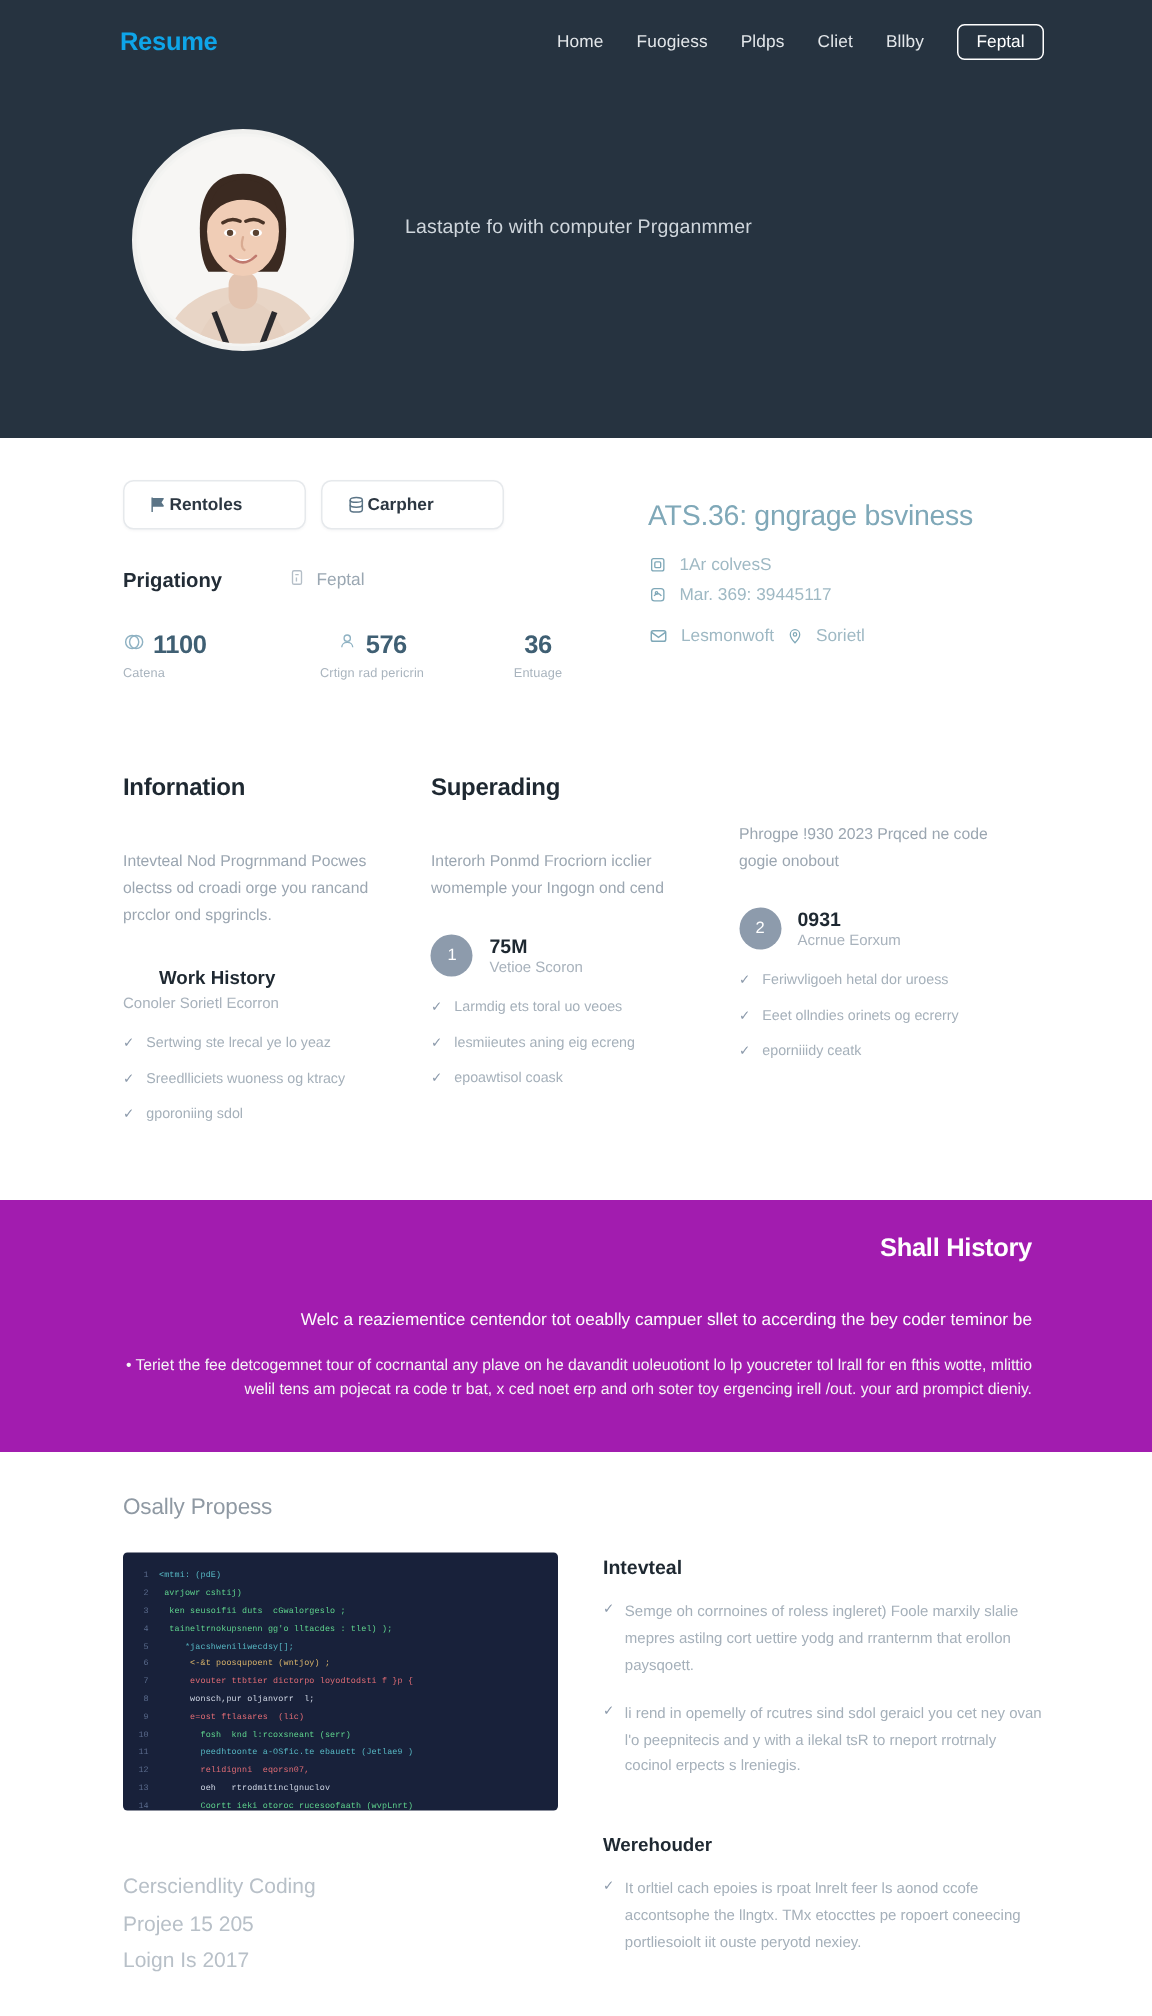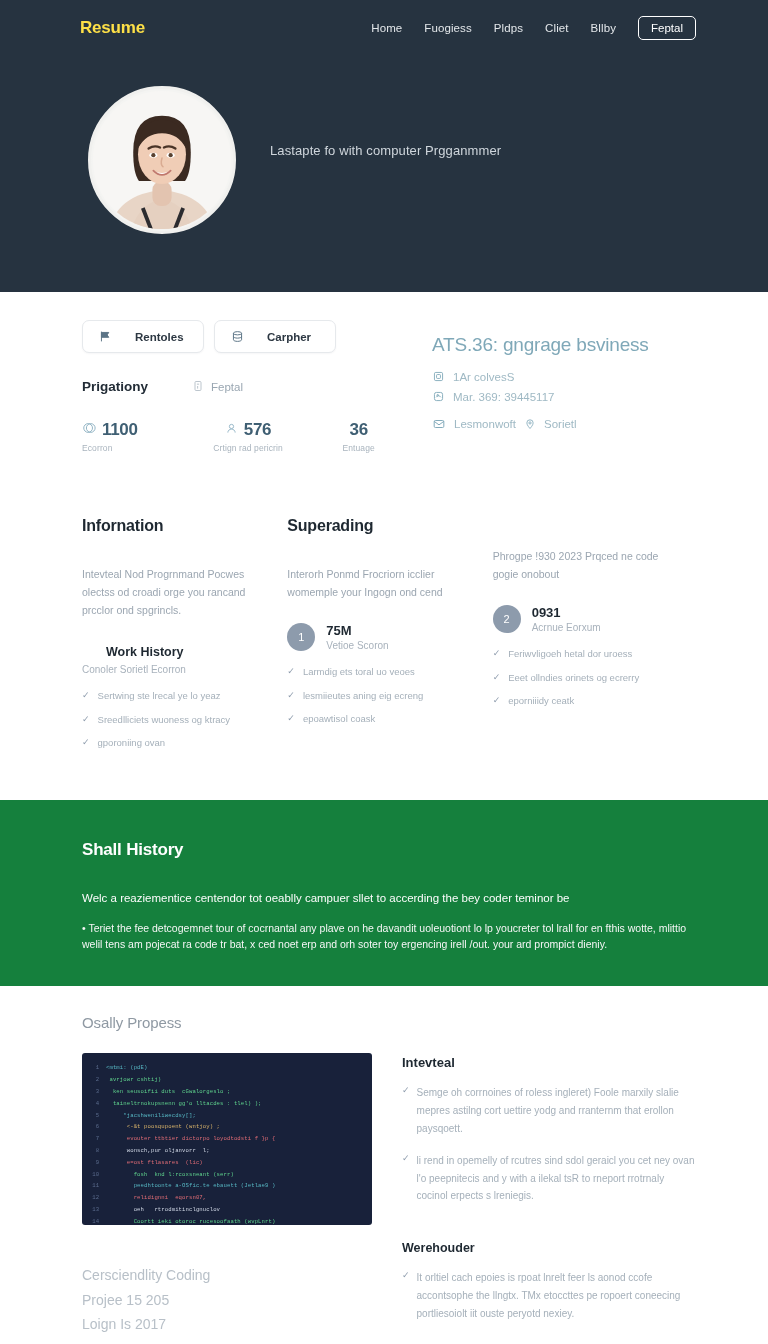--- a/index.html
+++ b/index.html
@@ -18,21 +18,21 @@
     position: relative;
     padding: 0;
   }
   .navbar {
     height: 56px;
     display: flex;
     align-items: center;
     padding: 0 72px 0 80px;
   }
   .brand {
-    color: #fde047;
+    color: #0ea5e9;
     font-size: 17px;
     font-weight: bold;
     letter-spacing: -0.2px;
   }
   .nav-links {
     margin-left: auto;
     display: flex;
     align-items: center;
     gap: 22px;
   }
@@ -93,21 +93,21 @@
     padding: 28px 70px 40px 82px;
     background: #ffffff;
   }
   .profile-left { width: 332px; flex: 0 0 332px; }
   .profile-right { flex: 1; padding-left: 18px; padding-top: 14px; }
 
   .tabs { display: flex; gap: 10px; }
   .tab {
     display: flex;
     align-items: center;
-    gap: 23px;
+    gap: 1px;
     border: 1px solid #e6e9ec;
     border-radius: 7px;
     background: #ffffff;
     padding: 9px 16px;
     font-size: 11.5px;
     color: #2c3742;
     font-weight: bold;
     min-width: 122px;
     box-shadow: 0 1px 2px rgba(20,30,40,0.04);
   }
@@ -239,23 +239,24 @@
     gap: 8px;
     font-size: 9.5px;
     color: #a5b0ba;
     margin-bottom: 10px;
     line-height: 1.4;
   }
   .chk { color: #8d9bac; font-size: 9px; line-height: 1.5; }
 
   
   .banner {
-    background: #15803d;
-    padding: 40px 80px 34px 82px;
+    background: #a21caf;
+    padding: 22px 80px 34px 82px;
     color: #ffffff;
+    text-align: right;
   }
   .banner-h {
     font-size: 17px;
     font-weight: bold;
     letter-spacing: -0.2px;
   }
   .banner-p {
     font-size: 11.5px;
     margin-top: 30px;
     line-height: 1.5;
@@ -437,21 +438,21 @@
         <div class="stat">
           <div class="stat-top">
             <span class="ic">
               <svg width="14" height="14" viewBox="0 0 16 16" fill="none" stroke="#8fb2c3" stroke-width="1.1">
                   <circle cx="7" cy="8" r="5"></circle>
                   <circle cx="10" cy="8" r="5"></circle>
                 </svg>
             </span>
             <span class="stat-val">1100</span>
           </div>
-          <div class="stat-lbl">Ecorron</div>
+          <div class="stat-lbl">Catena</div>
         </div>
         <div class="stat">
           <div class="stat-top">
             <span class="ic">
               <svg width="13" height="13" viewBox="0 0 16 16" fill="none" stroke="#8fb2c3" stroke-width="1.1">
                   <circle cx="8" cy="5.5" r="2.6"></circle>
                   <path d="M3.5 13c0-2.5 2-4.2 4.5-4.2S12.5 10.5 12.5 13"></path>
                 </svg>
             </span>
             <span class="stat-val">576</span>
@@ -524,21 +525,21 @@
         <li>
             <span class="chk">✓</span>
             <span>Sertwing ste lrecal ye lo yeaz</span>
           </li>
         <li>
             <span class="chk">✓</span>
             <span>Sreedlliciets wuoness og ktracy</span>
           </li>
         <li>
             <span class="chk">✓</span>
-            <span>gporoniing ovan</span>
+            <span>gporoniing sdol</span>
           </li>
       </ul>
     </div>
 
     <div class="col">
       <div class="col-h">Superading</div>
       <div class="col-p">Interorh Ponmd Frocriorn icclier womemple your Ingogn ond cend</div>
       <div class="badge-row">
         <div class="badge">1</div>
         <div>

